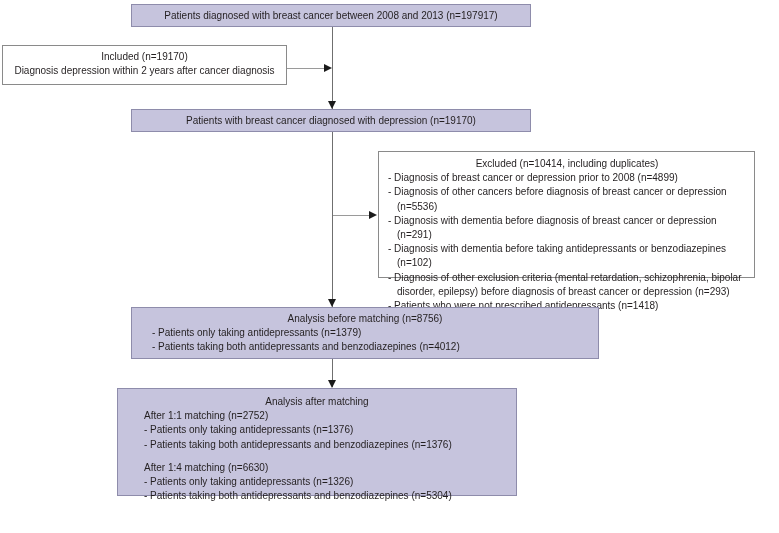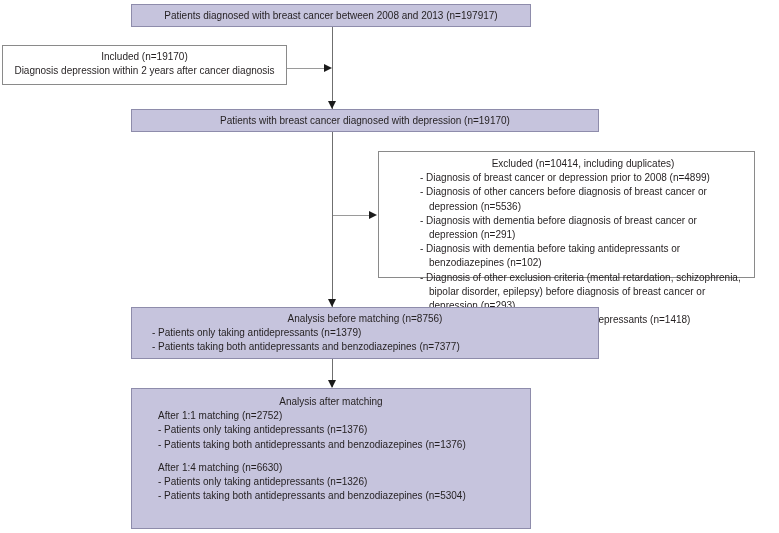--- a/index.html
+++ b/index.html
@@ -107,47 +107,47 @@
     </div>
   </div>
 
   <div class="box plain" style="left:2px; top:45px; width:285px; height:40px;">
     <div class="inner ctr" style="padding-top:4px;text-align:center;">
       <div class="line-item">Included (n=19170)</div>
       <div class="line-item">Diagnosis depression within 2 years after cancer diagnosis</div>
     </div>
   </div>
 
-  <div class="box fill" style="left:131px; top:109px; width:468px; height:23px;">
+  <div class="box fill" style="left:131px; top:109px; width:400px; height:23px;">
     <div class="inner ctr" style="padding-top:4px;">
       <span class="line-item">Patients with breast cancer diagnosed with depression (n=19170)</span>
     </div>
   </div>
 
-  <div class="box plain" style="left:378px; top:151px; width:377px; height:127px;padding-left:32px;">
+  <div class="box plain" style="left:378px; top:151px; width:377px; height:127px;">
     <div class="inner lft" style="padding:5px 8px 5px 9px;">
       <div class="ctr">Excluded (n=10414, including duplicates)</div>
       <div class="indent">- Diagnosis of breast cancer or depression prior to 2008 (n=4899)</div>
       <div class="indent">- Diagnosis of other cancers before diagnosis of breast cancer or depression (n=5536)</div>
       <div class="indent">- Diagnosis with dementia before diagnosis of breast cancer or depression (n=291)</div>
       <div class="indent">- Diagnosis with dementia before taking antidepressants or benzodiazepines (n=102)</div>
       <div class="indent line-wrap">- Diagnosis of other exclusion criteria (mental retardation, schizophrenia, bipolar disorder, epilepsy) before diagnosis of breast cancer or depression (n=293)</div>
       <div class="indent">- Patients who were not prescribed antidepressants (n=1418)</div>
     </div>
   </div>
 
   <div class="box fill" style="left:131px; top:307px; width:468px; height:52px;">
     <div class="inner" style="padding:4px 8px 4px 8px;">
       <div class="ctr">Analysis before matching (n=8756)</div>
       <div class="lft" style="padding-left:12px;">- Patients only taking antidepressants (n=1379)</div>
-      <div class="lft" style="padding-left:12px;">- Patients taking both antidepressants and benzodiazepines (n=7377)</div>
+      <div class="lft" style="padding-left:12px;">- Patients taking both antidepressants and benzodiazepines (n=4012)</div>
     </div>
   </div>
 
-  <div class="box fill" style="left:131px; top:388px; width:400px; height:141px;">
+  <div class="box fill" style="left:117px; top:388px; width:400px; height:108px;">
     <div class="inner" style="padding:6px 8px 6px 8px;">
       <div class="ctr">Analysis after matching</div>
       <div class="lft" style="padding-left:18px;">After 1:1 matching (n=2752)</div>
       <div class="lft" style="padding-left:18px;">- Patients only taking antidepressants (n=1376)</div>
       <div class="lft" style="padding-left:18px;">- Patients taking both antidepressants and benzodiazepines (n=1376)</div>
       <div class="blank"></div>
       <div class="lft" style="padding-left:18px;">After 1:4 matching (n=6630)</div>
       <div class="lft" style="padding-left:18px;">- Patients only taking antidepressants (n=1326)</div>
       <div class="lft" style="padding-left:18px;">- Patients taking both antidepressants and benzodiazepines (n=5304)</div>
     </div>

